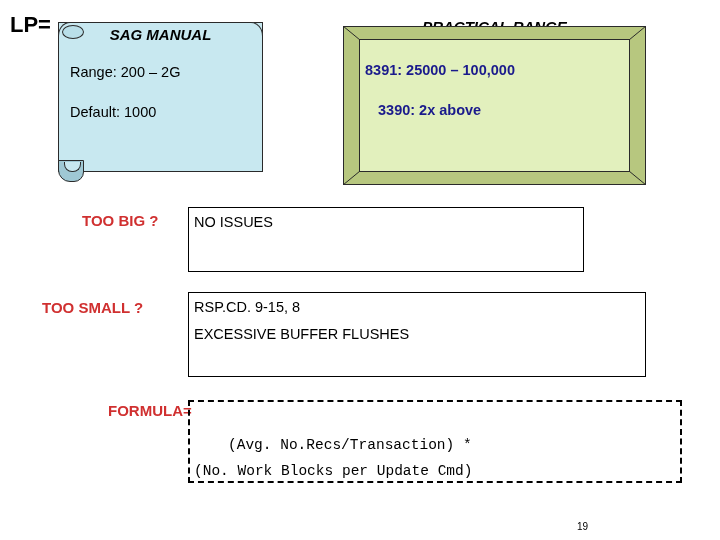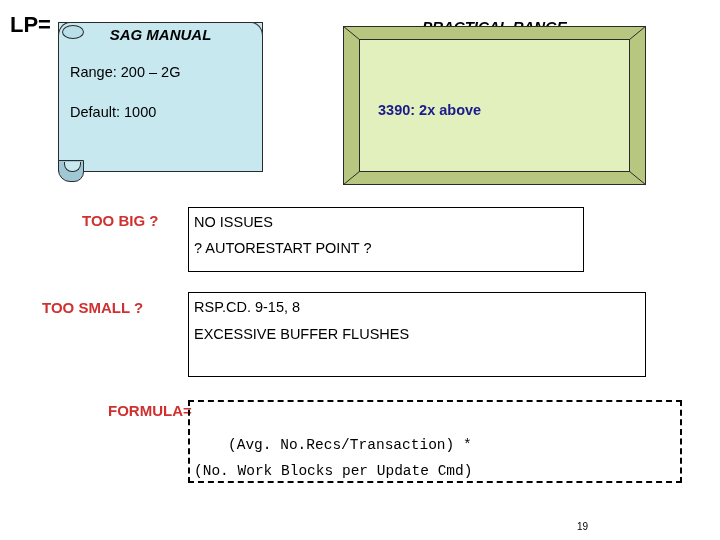--- a/index.html
+++ b/index.html
@@ -257,26 +257,26 @@
   <div class="frame-wrap">
     <div class="frame-outer"></div>
     <div class="frame-inner"></div>
     <svg class="frame-bevel" width="303" height="159">
       <line x1="0" y1="0" x2="17" y2="14" stroke="#2a2a2a" stroke-width="1"></line>
       <line x1="303" y1="0" x2="286" y2="14" stroke="#2a2a2a" stroke-width="1"></line>
       <line x1="0" y1="159" x2="17" y2="145" stroke="#2a2a2a" stroke-width="1"></line>
       <line x1="303" y1="159" x2="286" y2="145" stroke="#2a2a2a" stroke-width="1"></line>
     </svg>
   </div>
+  <div class="frame-line frame-line-1" style="left:365px;top:62px;">8391: 25000 – 100,000</div>
   <div class="frame-line frame-line-2" style="left:378px;top:102px;">3390: 2x above</div>
 
   <div class="red-label lbl-too-big">TOO BIG ?</div>
   <div class="box-solid box-too-big"></div>
   <div class="txt-line tb-1">NO ISSUES</div>
-  <div class="txt-line tb-2">? AUTORESTART POINT ?</div>
 
   <div class="red-label lbl-too-small">TOO SMALL ?</div>
   <div class="box-solid box-too-small"></div>
   <div class="txt-line ts-1">RSP.CD. 9-15, 8</div>
   <div class="txt-line ts-2">EXCESSIVE BUFFER FLUSHES</div>
 
   <div class="red-label lbl-formula">FORMULA=</div>
   <div class="box-dashed box-formula"></div>
   <div class="mono-line fm-2">(Avg. No.Recs/Transaction) *</div>
   <div class="mono-line fm-3">(No. Work Blocks per Update Cmd)</div>

